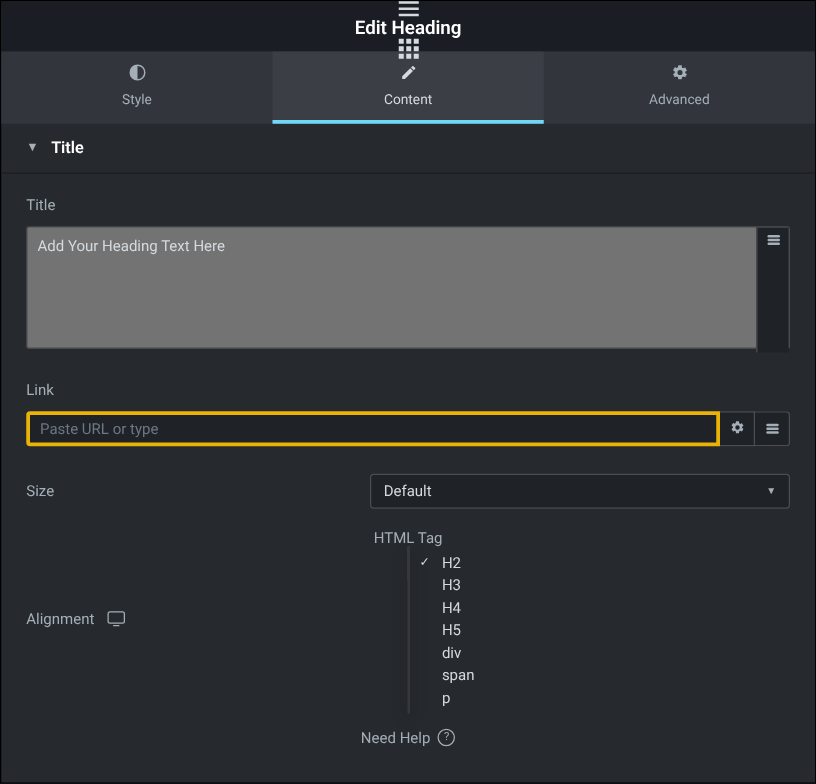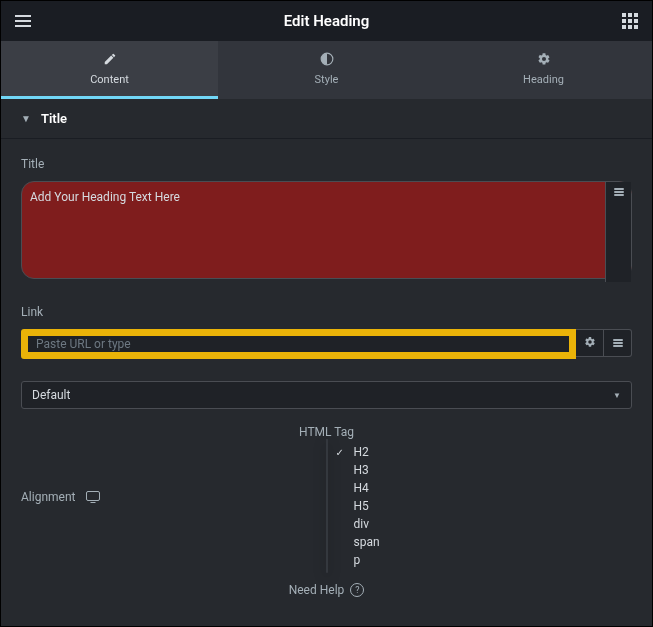--- a/index.html
+++ b/index.html
@@ -22,20 +22,21 @@
       position: relative;
       border: 1px solid #000;
     }
     .topbar {
       height: 40px;
       background: #1a1d23;
       display: flex;
       align-items: center;
       padding: 0 14px;
       position: relative;
+      flex-direction: column;
     }
     .topbar-title {
       flex: 1;
       text-align: center;
       color: #ffffff;
       font-size: 15px;
       font-weight: 600;
     }
     .hamburger {
       display: flex;
@@ -112,23 +113,23 @@
       margin-bottom: 10px;
       display: block;
     }
     .textarea-wrap {
       position: relative;
       margin-bottom: 22px;
     }
     textarea {
       width: 100%;
       height: 98px;
-      background: #7f1d1d;
+      background: #737373;
       border: 1px solid #4a4d53;
-      border-radius: 13px;
+      border-radius: 2px;
       color: #d5dadf;
       padding: 8px 34px 21px 8px;
       font-size: 12px;
       resize: vertical;
     }
     .textarea-side {
       position: absolute;
       top: 1px;
       right: 1px;
       bottom: 1px;
@@ -155,21 +156,21 @@
     .link-row {
       margin-bottom: 22px;
     }
     .input-row {
       display: flex;
       gap: 0;
     }
     .input-row input {
       flex: 1;
       background: #1f2227;
-      border: 7px solid #eab308;
+      border: 3px solid #eab308;
       border-radius: 3px 0 0 3px;
       color: #ef4444;
       padding: 8px;
       font-size: 12px;
       height: 28px;
     }
     .input-row input::placeholder {
       color: #6d7882;
     }
     .input-btn {
@@ -324,44 +325,44 @@
       <span></span>
         <span></span>
         <span></span>
       <span></span>
         <span></span>
         <span></span>
     </div>
   </div>
 
   <div class="tabs">
-    <div class="tab active">
-      <span class="tab-icon">
-        <svg width="14" height="14" viewBox="0 0 24 24" fill="#d5dadf">
-            <path d="M3 17.25V21h3.75L17.81 9.94l-3.75-3.75L3 17.25zM20.71 7.04a1 1 0 0 0 0-1.41l-2.34-2.34a1 1 0 0 0-1.41 0l-1.83 1.83 3.75 3.75 1.83-1.83z"></path>
-          </svg>
-      </span>
-      <span>Content</span>
-    </div>
     <div class="tab">
       <span class="tab-icon">
         <svg width="14" height="14" viewBox="0 0 24 24" fill="#a4afb7">
             <path d="M12 2a10 10 0 1 0 0 20V2z"></path>
             <circle cx="12" cy="12" r="10" fill="none" stroke="#a4afb7" stroke-width="2"></circle>
           </svg>
       </span>
       <span>Style</span>
     </div>
+    <div class="tab active">
+      <span class="tab-icon">
+        <svg width="14" height="14" viewBox="0 0 24 24" fill="#d5dadf">
+            <path d="M3 17.25V21h3.75L17.81 9.94l-3.75-3.75L3 17.25zM20.71 7.04a1 1 0 0 0 0-1.41l-2.34-2.34a1 1 0 0 0-1.41 0l-1.83 1.83 3.75 3.75 1.83-1.83z"></path>
+          </svg>
+      </span>
+      <span>Content</span>
+    </div>
     <div class="tab">
       <span class="tab-icon">
         <svg width="14" height="14" viewBox="0 0 24 24" fill="#a4afb7">
             <path d="M19.14 12.94a7.49 7.49 0 0 0 .05-.94 7.49 7.49 0 0 0-.05-.94l2.03-1.58a.5.5 0 0 0 .12-.64l-1.92-3.32a.5.5 0 0 0-.61-.22l-2.39.96a7.03 7.03 0 0 0-1.62-.94l-.36-2.54A.5.5 0 0 0 13.9 2h-3.84a.5.5 0 0 0-.49.42l-.36 2.54c-.58.24-1.12.56-1.62.94l-2.39-.96a.5.5 0 0 0-.61.22L2.67 8.48a.5.5 0 0 0 .12.64l2.03 1.58a7.49 7.49 0 0 0-.05.94c0 .32.02.63.05.94l-2.03 1.58a.5.5 0 0 0-.12.64l1.92 3.32c.14.24.43.34.61.22l2.39-.96c.5.38 1.04.7 1.62.94l.36 2.54a.5.5 0 0 0 .49.42h3.84a.5.5 0 0 0 .49-.42l.36-2.54c.58-.24 1.12-.56 1.62-.94l2.39.96c.18.12.47.02.61-.22l1.92-3.32a.5.5 0 0 0-.12-.64l-2.03-1.58zM12 15.5A3.5 3.5 0 1 1 12 8.5a3.5 3.5 0 0 1 0 7z"></path>
           </svg>
       </span>
-      <span>Heading</span>
+      <span>Advanced</span>
     </div>
   </div>
 
   <div class="section-header">
     <span class="caret">▼</span>
     <span class="label">Title</span>
   </div>
 
   <div class="section-body">
 
@@ -392,20 +393,21 @@
           <div class="db-icon">
             <span></span>
               <span></span>
               <span></span>
           </div>
         </div>
       </div>
     </div>
 
     <div class="control-row">
+      <label class="field-label">Size</label>
       <div class="control">
         <div class="select">
           <div class="select-display">
             <span>Default</span>
             <span class="select-caret">▼</span>
           </div>
         </div>
       </div>
     </div>
 

